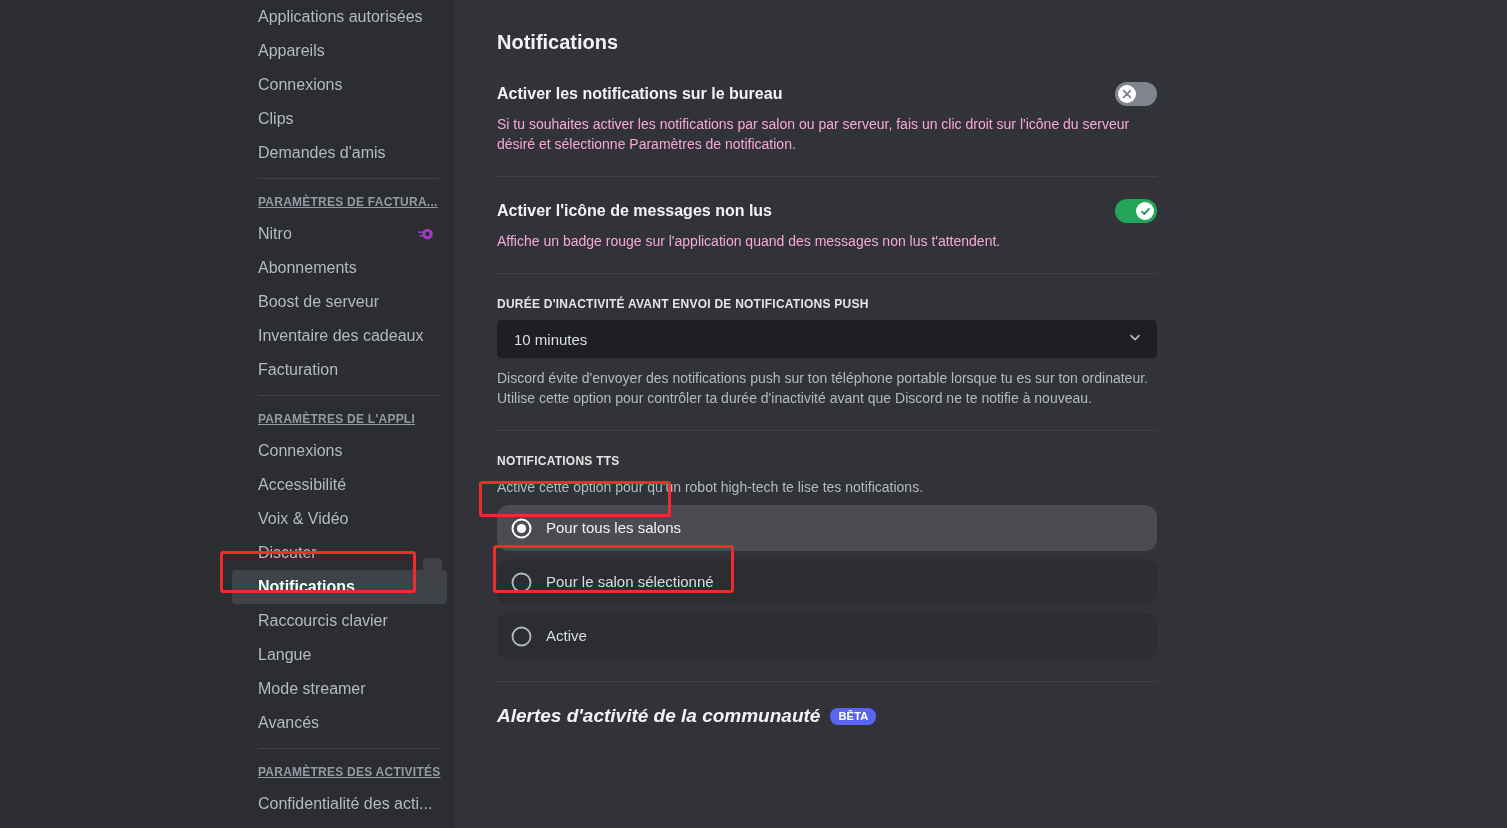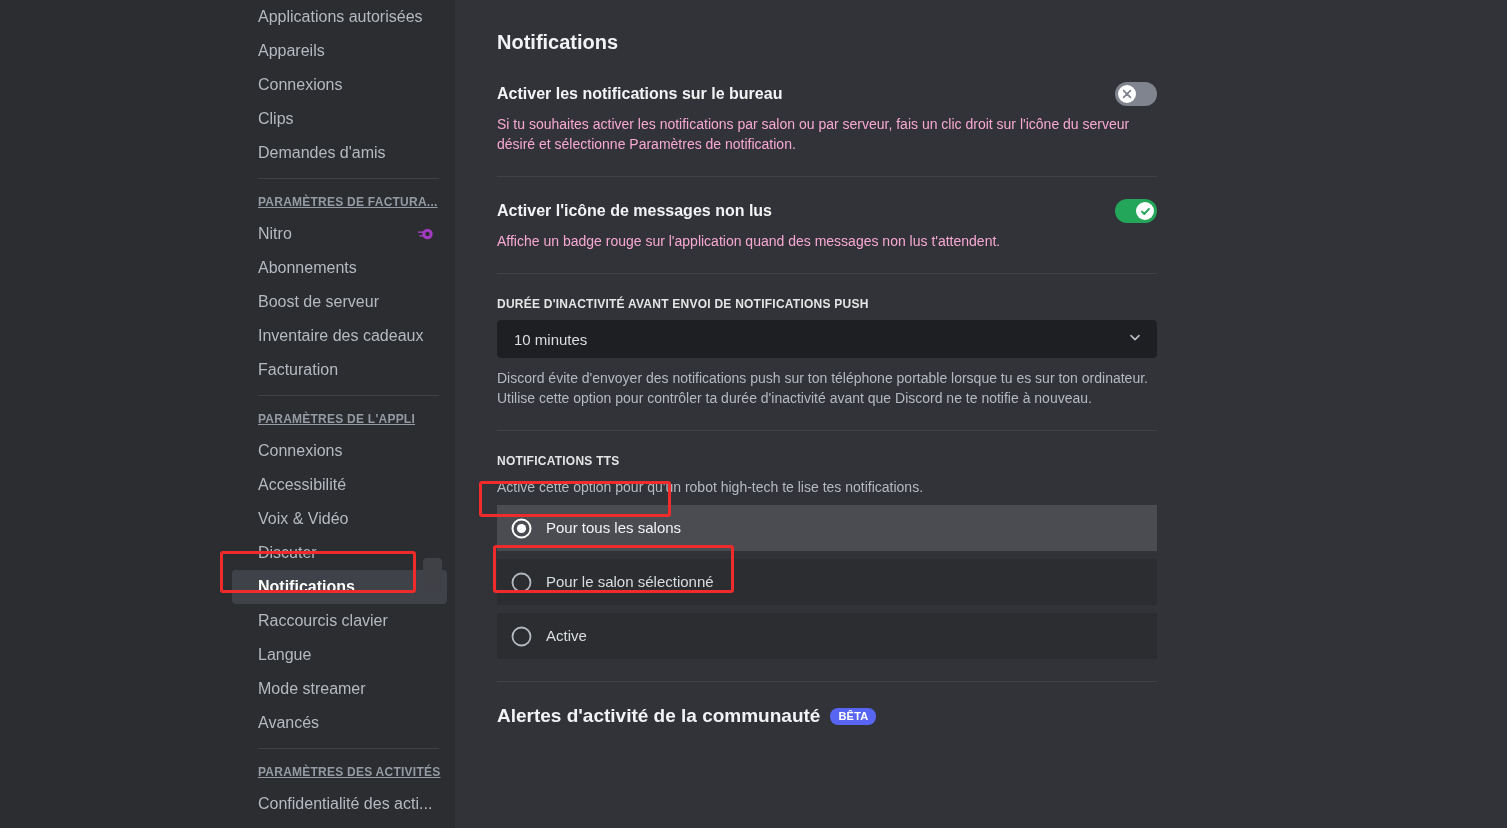--- a/index.html
+++ b/index.html
@@ -228,21 +228,21 @@
   }
 
   
   .radio-list { margin-top: 8px; }
 
   .radio-row {
     height: 46px;
     display: flex;
     align-items: center;
     padding: 0 14px;
-    border-radius: 0;
+    border-radius: 12px;
     background: #2b2d31;
     margin-bottom: 8px;
     cursor: pointer;
   }
   .radio-row.selected { background: #4a4c52; }
 
   .radio-mark {
     width: 21px;
     height: 21px;
     flex: 0 0 21px;
@@ -261,20 +261,21 @@
     display: flex;
     align-items: center;
     gap: 10px;
     margin-top: 6px;
   }
   .community-title {
     color: #f2f3f5;
     font-size: 19px;
     font-weight: bold;
     line-height: 24px;
+    font-style: italic;
   }
   .beta-badge {
     background: #5865f2;
     color: #ffffff;
     font-size: 11px;
     font-weight: bold;
     letter-spacing: 0.02em;
     border-radius: 8px;
     padding: 2px 8px 3px;
     line-height: 12px;

